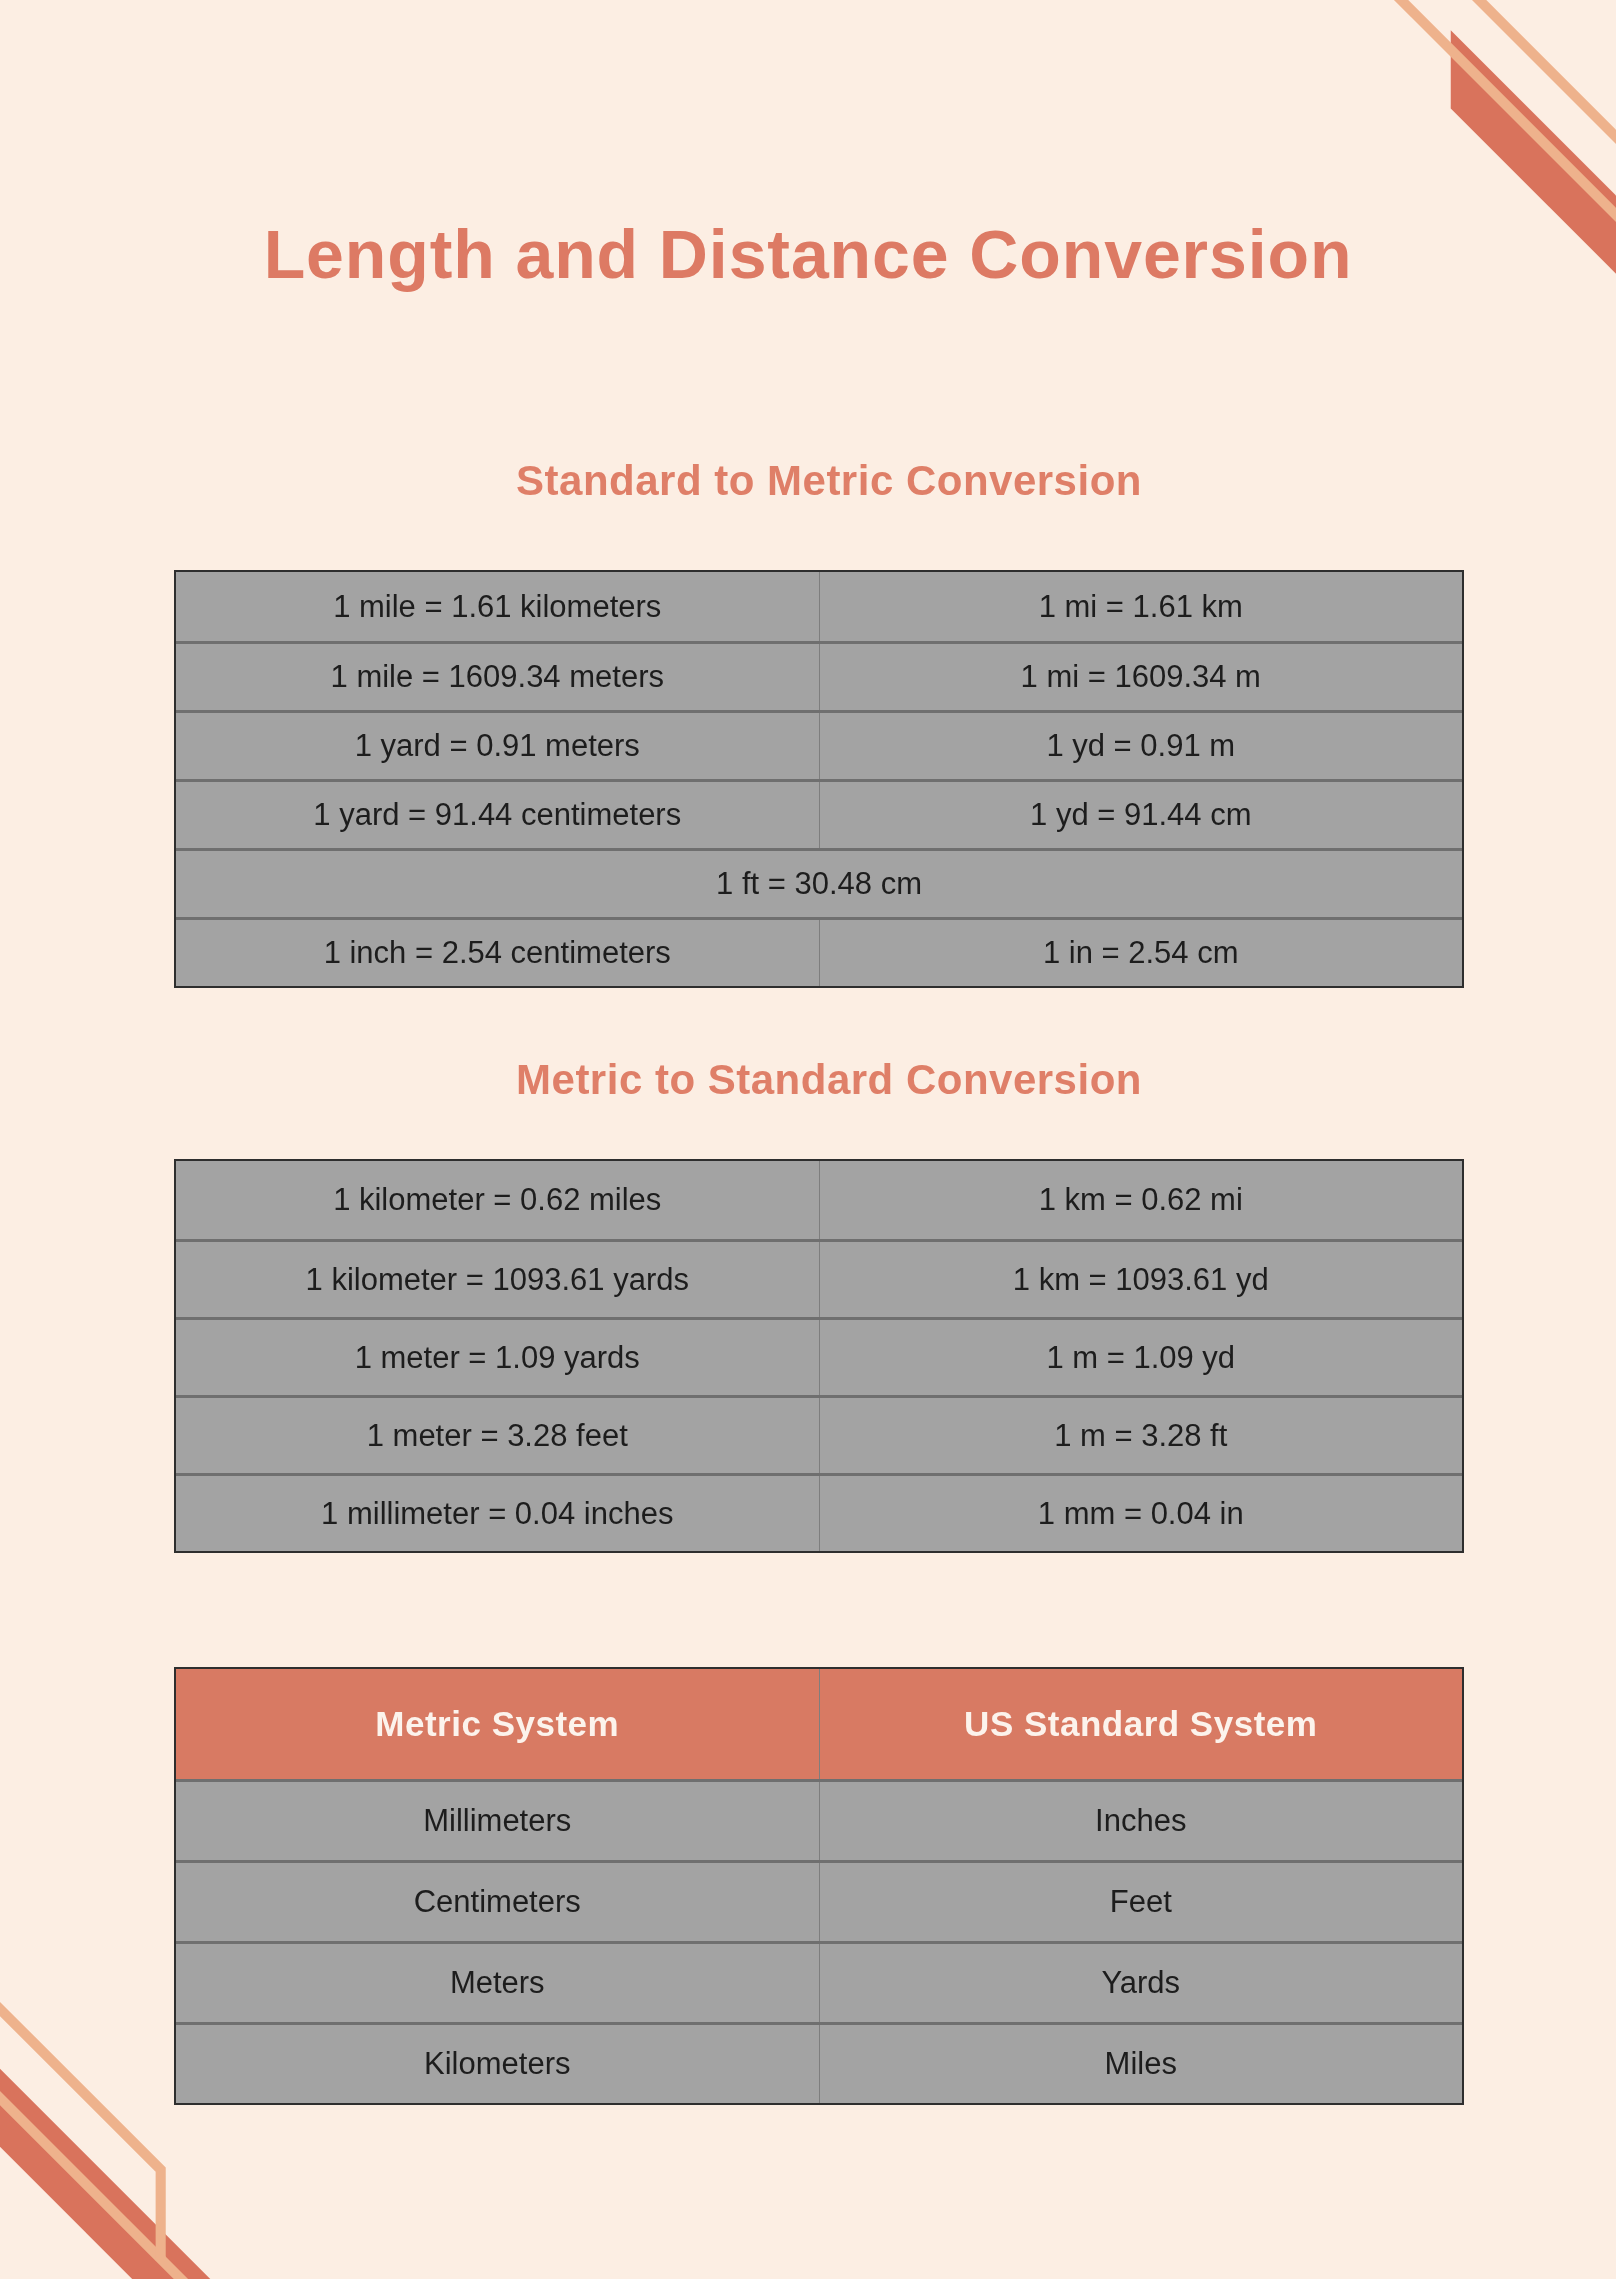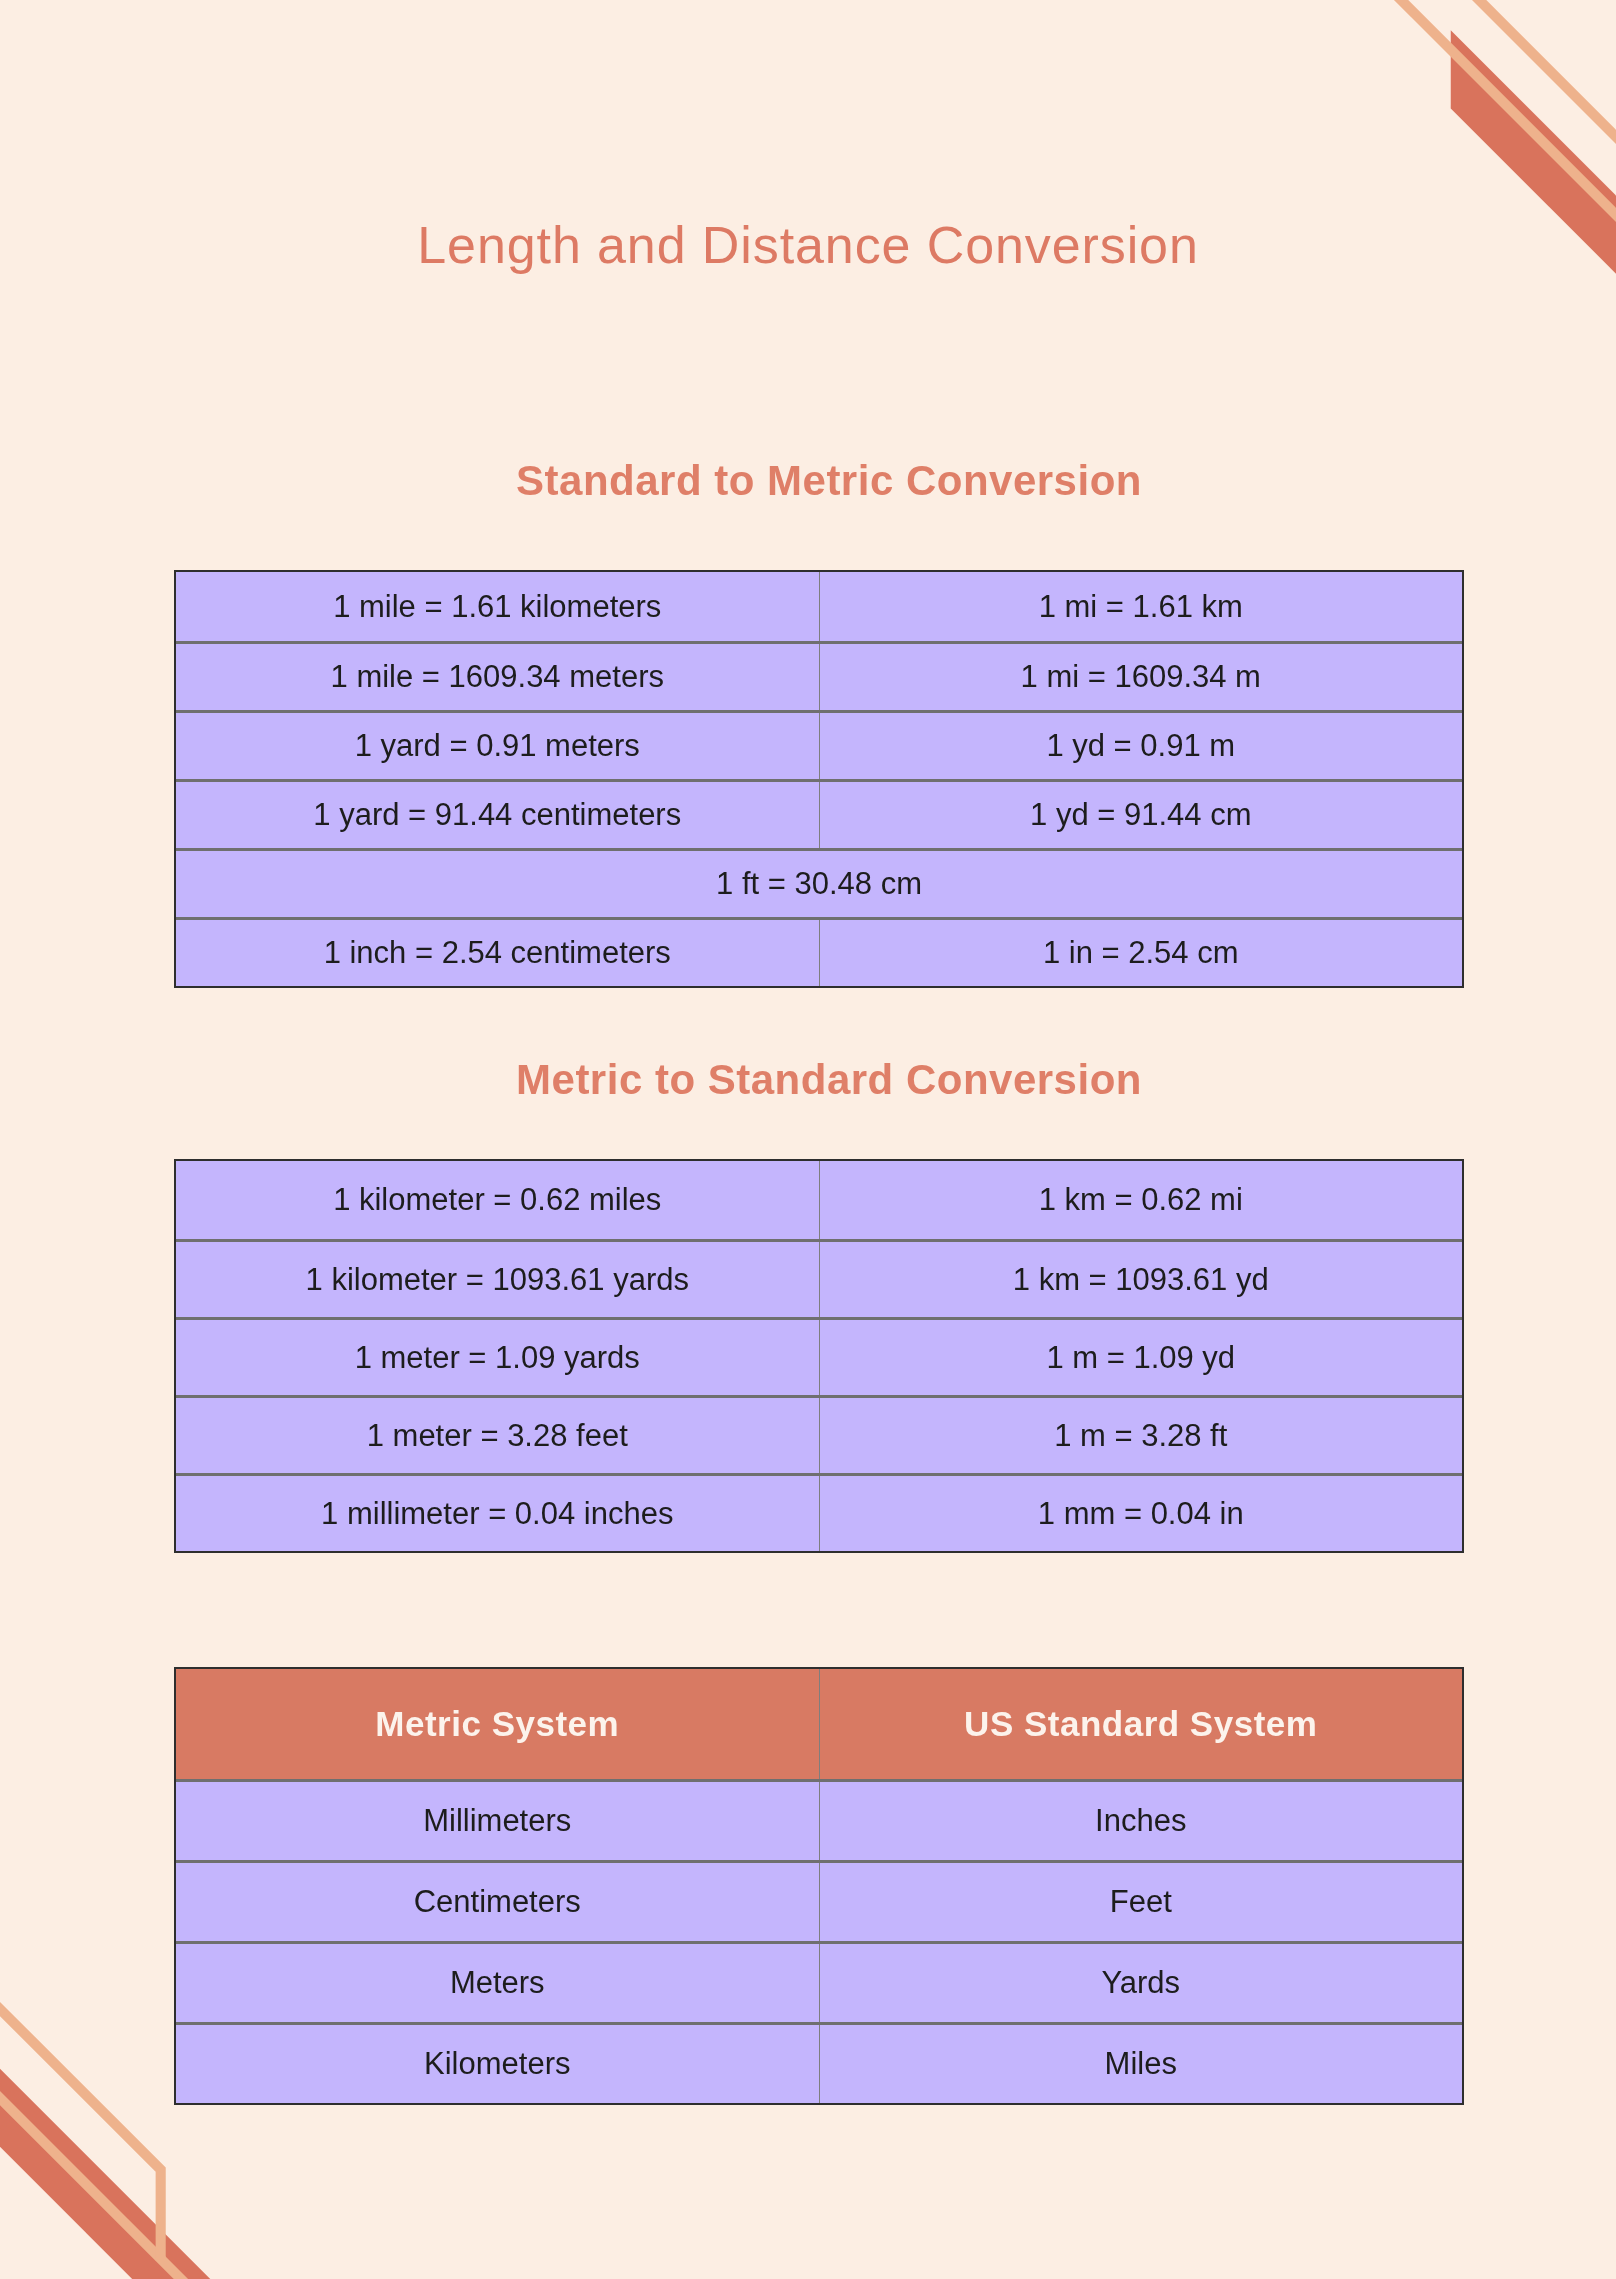--- a/index.html
+++ b/index.html
@@ -10,38 +10,38 @@
     position:relative;
     overflow:hidden;
   }
   .deco{
     position:absolute;left:0;top:0;width:1616px;height:2279px;
     pointer-events:none;
   }
   .page-title{
     position:absolute;left:0;top:215px;width:1616px;
     text-align:center;
-    font-size:52px;font-weight:400;
+    font-size:68px;font-weight:700;
     color:#dd7a64;
     letter-spacing:0.9px;
   }
   .section-heading{
     position:absolute;left:184px;width:1290px;
     text-align:center;
     font-size:42px;font-weight:700;
     color:#df7f68;
     letter-spacing:0.5px;
   }
   .h1{top:457px;}
   .h2{top:1056px;}
   .ctable{
     position:absolute;left:174px;width:1290px;
     border:2.8px solid #2e2e2e;
     box-sizing:border-box;
-    background:#c4b5fd;
+    background:#a3a3a3;
     display:flex;flex-direction:column;
   }
   .t1{top:570px;}
   .t2{top:1159px;}
   .t3{top:1667px;}
   .trow{display:flex;box-sizing:border-box;}
   .trow + .trow{border-top:3.7px solid #6f6f6f;}
   .t1 .trow{height:69px;}
   .t2 .trow{height:78px;}
   .t3 .trow{height:81px;}

